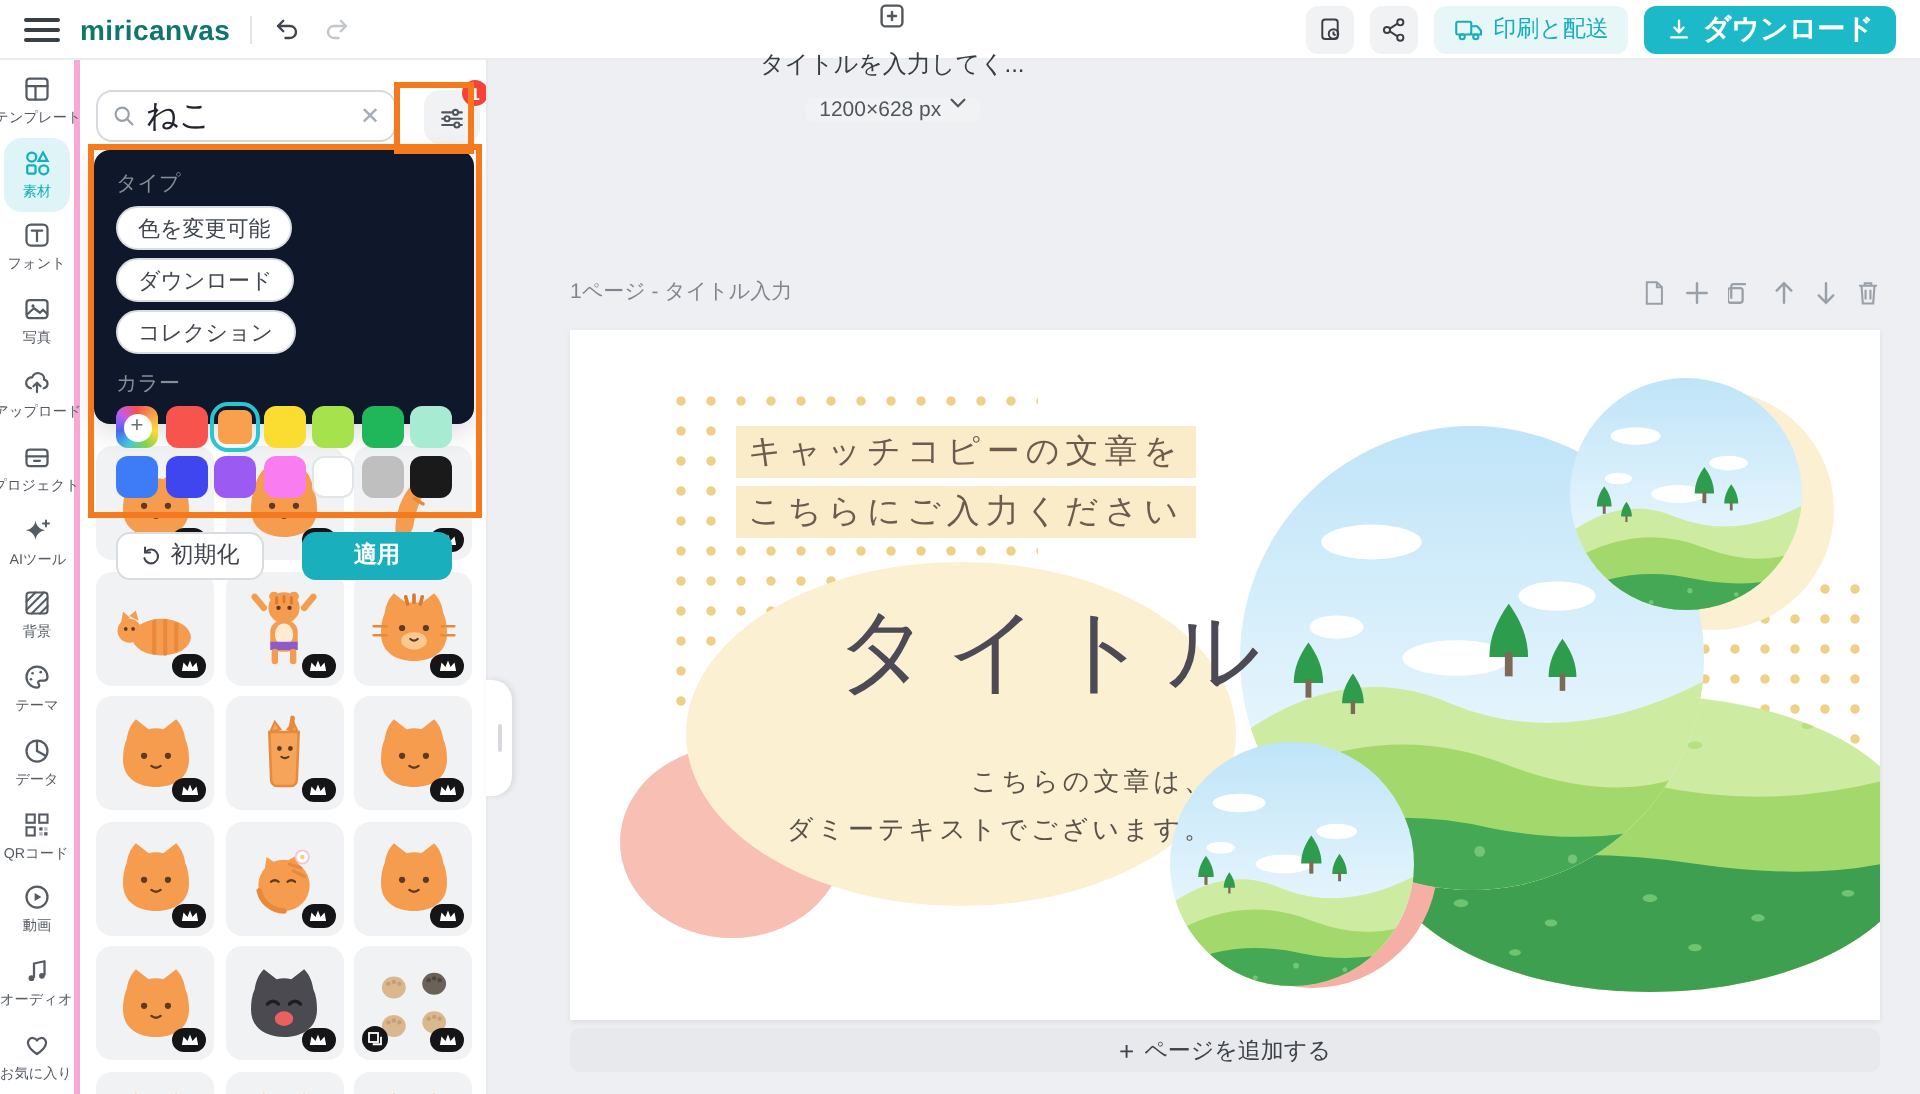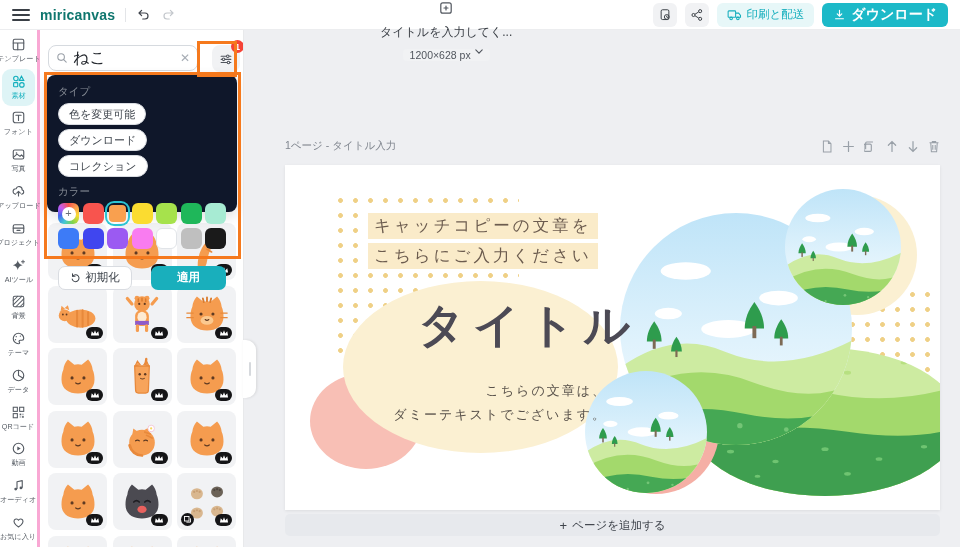--- a/index.html
+++ b/index.html
@@ -90,21 +90,21 @@
   .blob { position:absolute; left:405px; top:183px; width:270px; height:148px; border-radius:50%; overflow:hidden; z-index:2; }
   .circle { position:absolute; border-radius:50%; overflow:hidden; z-index:4; }
   .circle svg, .blob svg { display:block; width:100%; height:100%; }
   .circle-big { left:335px; top:48px; width:232px; height:232px; }
   .circle-top { left:500px; top:24px; width:116px; height:116px; }
   .pink-ring { position:absolute; left:308px; top:203px; width:126px; height:126px; background:#F5AFA5; border-radius:50%; z-index:3; }
   .circle-small { left:300px; top:206px; width:122px; height:122px; }
   .catch { position:absolute; left:83px; top:48px; z-index:5; font-size:16.5px; letter-spacing:3px; color:#6C5C4F; font-weight:500; }
   .catch span { display:inline-block; background:#FAEBC9; padding:2px 6px; }
   .catch .l2 { margin-top:4px; }
-  .design-title { position:absolute; left:133px; top:130px; z-index:5; font-size:46px; letter-spacing:8px; color:#4C4A55; font-weight:700; }
+  .design-title { position:absolute; left:133px; top:130px; z-index:5; font-size:46px; letter-spacing:8px; color:#4C4A55; font-weight:400; }
   .body-text { position:absolute; left:60px; top:214px; width:262px; text-align:right; z-index:5; font-size:13px; letter-spacing:2px; color:#59524B; line-height:1.85; }
 
   .add-page { position:absolute; left:41px; top:484px; width:655px; height:22px; background:#E7E9ED; border:none; border-radius:5px; font-size:11.5px; color:#3E434B; display:flex; align-items:center; justify-content:center; gap:5px; cursor:pointer; }
   .add-page .plus { font-size:13px; line-height:1; }
 </style>
 </head>
 <body>
 
 <svg width="0" height="0" style="position:absolute" aria-hidden="true">
 <defs>

